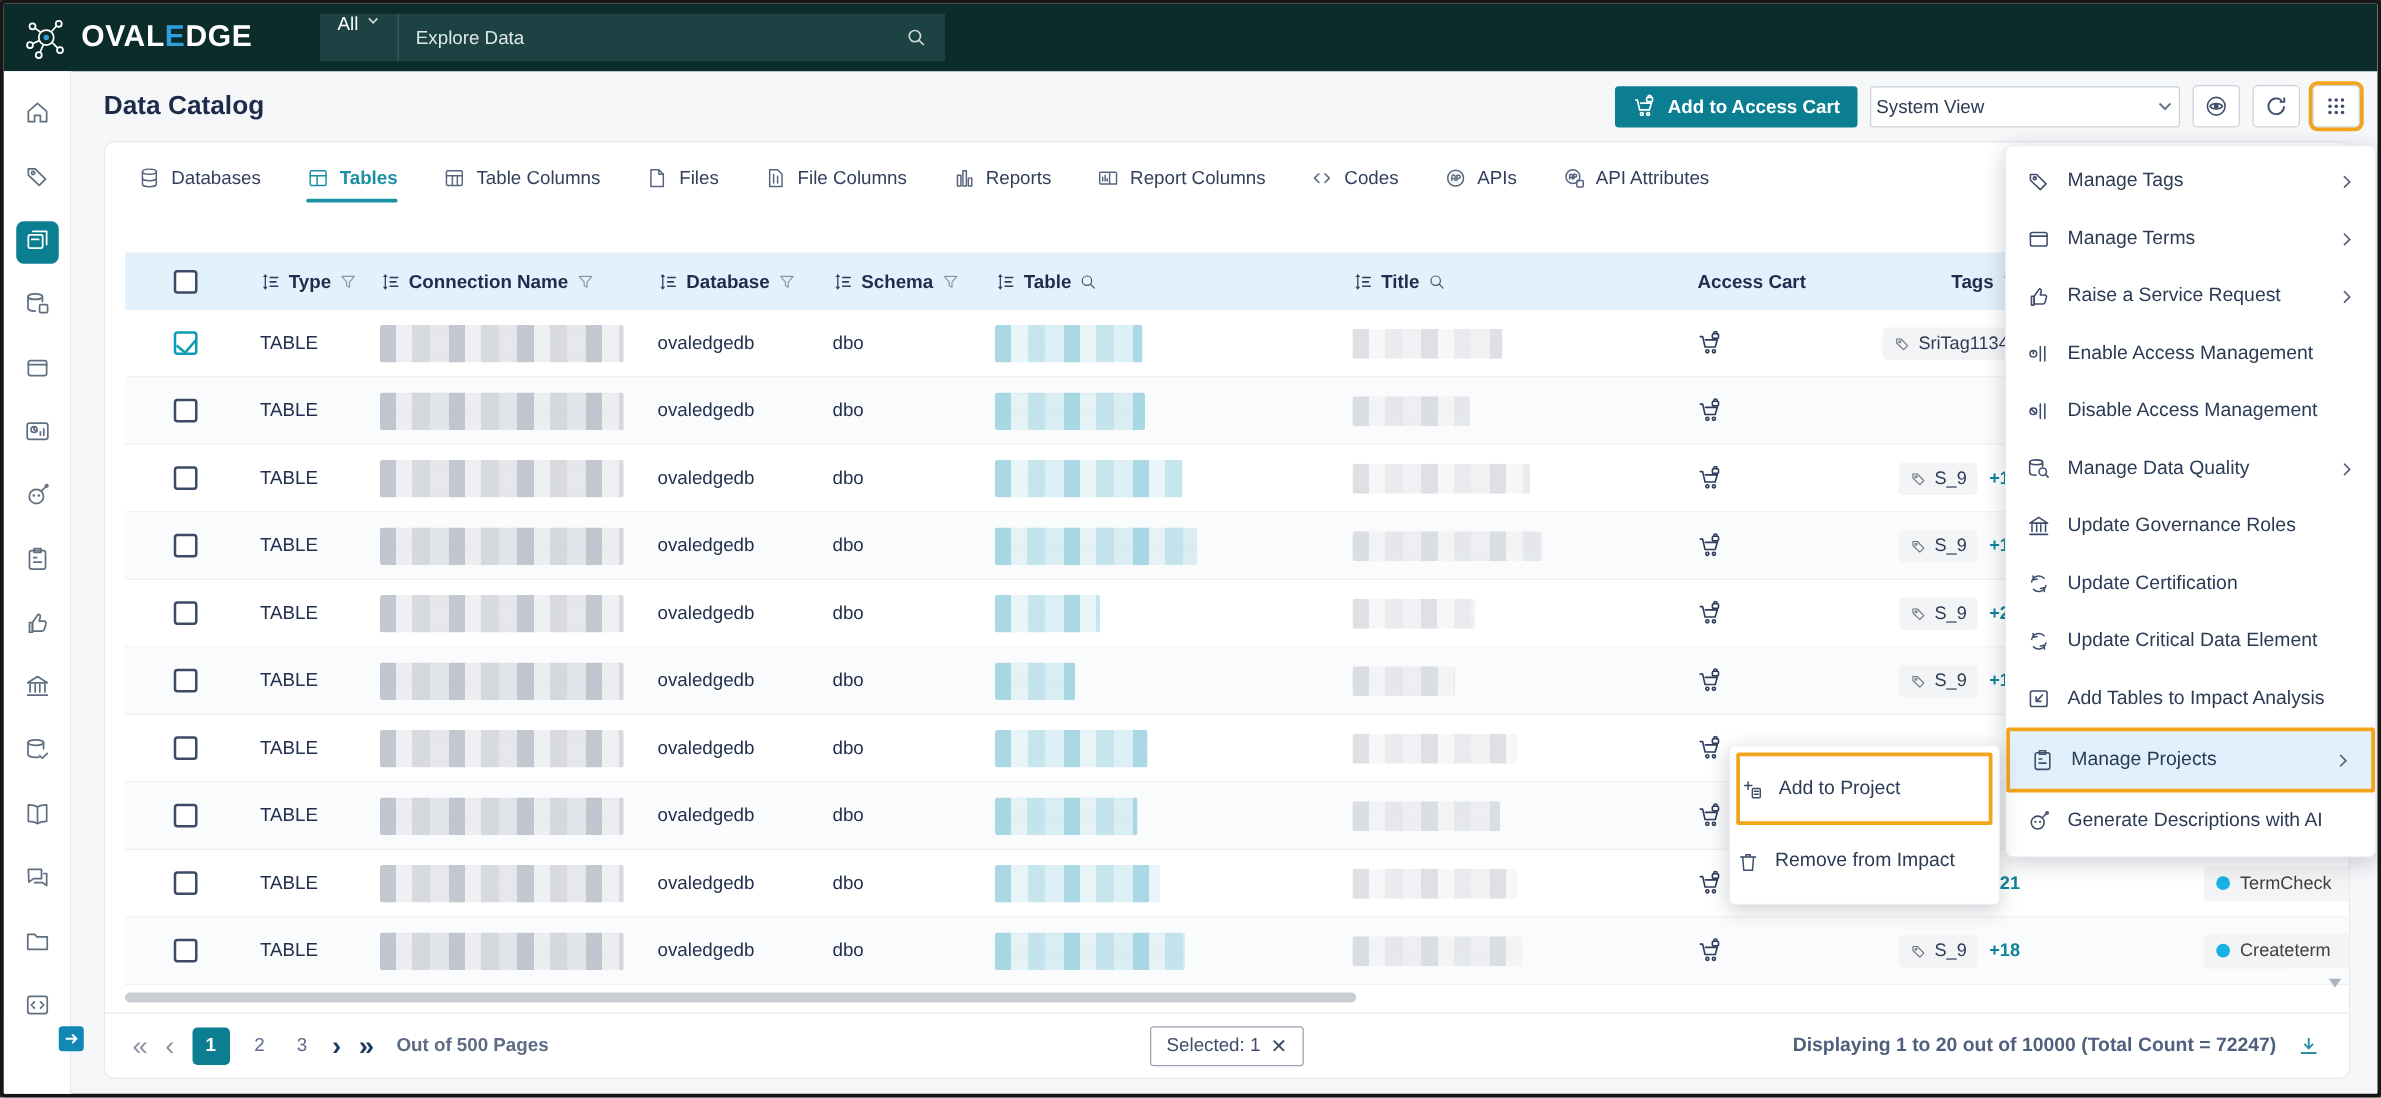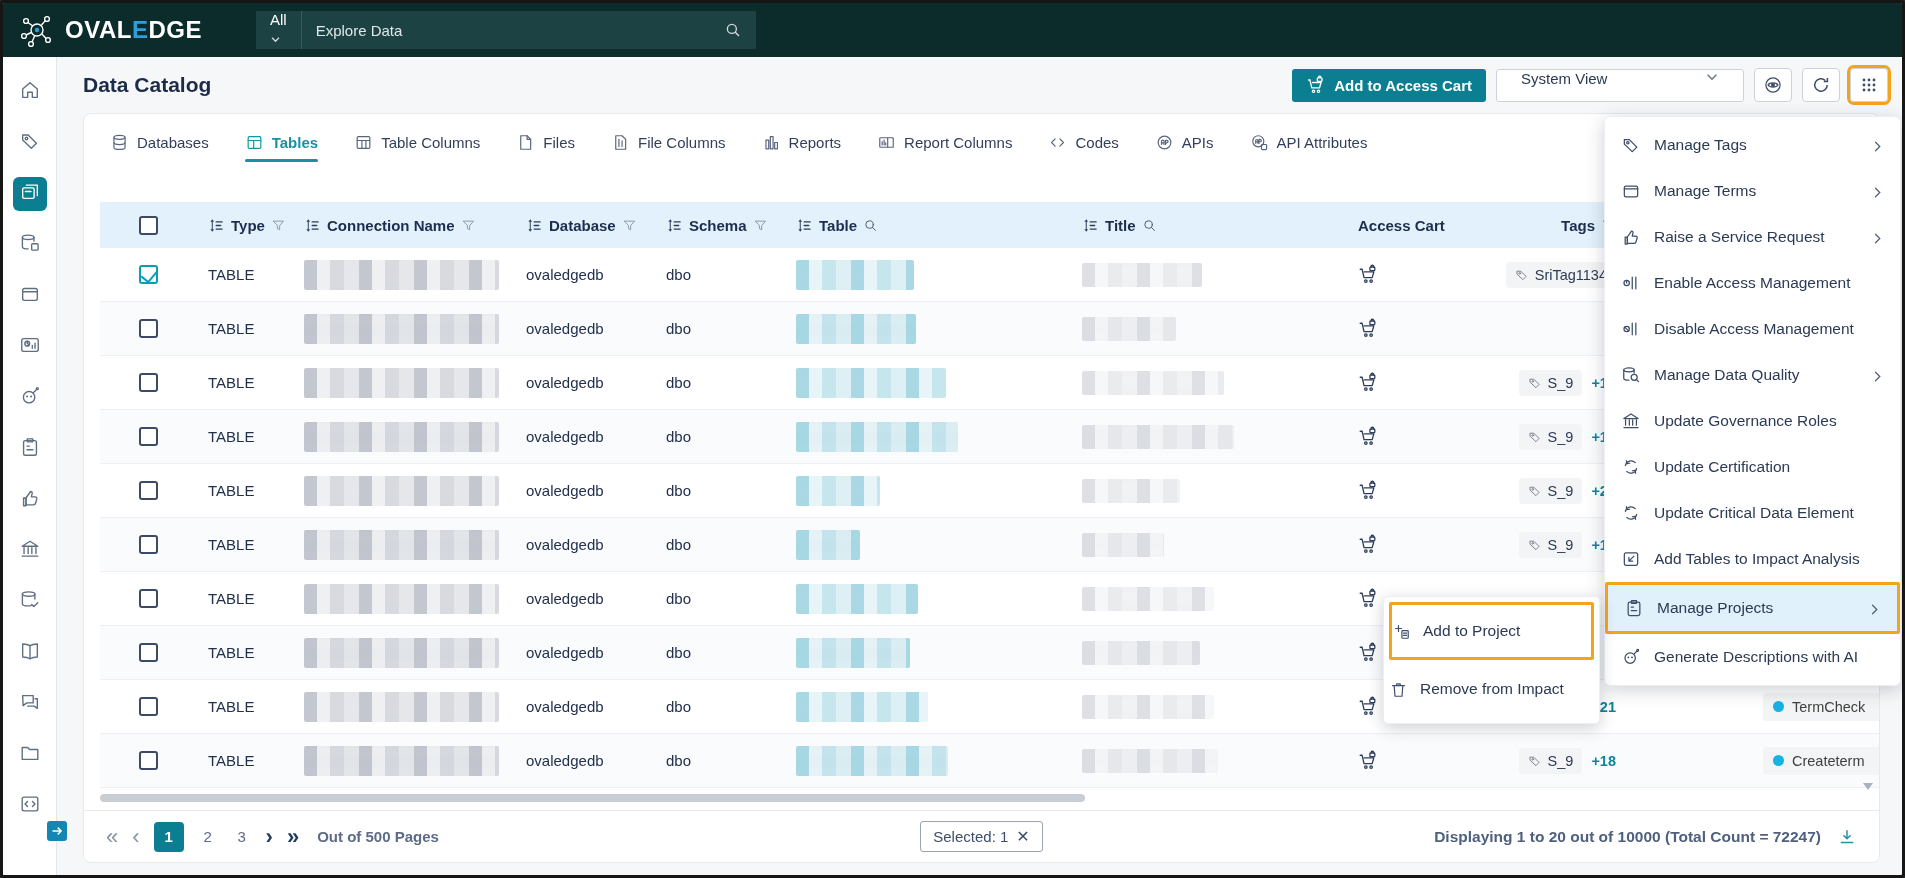--- a/index.html
+++ b/index.html
@@ -6,38 +6,38 @@
   body { font-family: "Liberation Sans", sans-serif; background:#2a2a2a; }
   .window { position:relative; width:1905px; height:878px; background:#f6f7f9; border:3px solid #161616; border-radius:4px; overflow:hidden; }
 
   
   .topbar { position:absolute; top:0; left:0; width:100%; height:54px; background:#0c2c2c; display:flex; align-items:center; }
   .brand { display:flex; align-items:center; gap:10px; padding-left:16px; width:253px; }
   .brand .mark { width:36px; height:36px; }
   .wordmark { font-size:24px; font-weight:bold; color:#ffffff; letter-spacing:.5px; }
   .wordmark .blue { color:#2e9fdc; }
   .gsearch { display:flex; align-items:center; height:38px; width:500px; background:#1c4243; }
-  .gsearch .scope { display:flex; align-items:flex-start; gap:6px; color:#fff; font-size:15px; padding:0 14px; height:100%; border-right:1px solid #3a5c5c; cursor:pointer;flex-direction:column; }
+  .gsearch .scope { display:flex; align-items:flex-start; gap:6px; color:#fff; font-size:15px; padding:0 14px; height:100%; border-right:1px solid #3a5c5c; cursor:pointer; }
   .gsearch .ph { flex:1; color:#dfe8e8; font-size:15px; padding:0 14px; }
   .gsearch .mag { width:18px; height:18px; margin-right:14px; color:#cfd9d9; }
 
   
   .sidebar { position:absolute; top:54px; left:0; width:54px; height:824px; background:#ffffff; border-right:1px solid #e4e7ea; display:flex; flex-direction:column; align-items:center; padding-top:18px; gap:17px; }
   .sb-item { width:34px; height:34px; display:flex; align-items:center; justify-content:center; color:#5f6e80; border-radius:6px; cursor:pointer; }
   .sb-item svg { width:22px; height:22px; }
   .sb-item.active { background:#0b7f91; color:#ffffff; }
   .expand-btn { position:absolute; left:44px; top:818px; width:20px; height:20px; background:#1287b4; border-radius:3px; color:#fff; display:flex; align-items:center; justify-content:center; font-size:13px; cursor:pointer; z-index:5; }
 
   
   .page-head { position:absolute; top:54px; left:54px; right:0; height:56px; display:flex; align-items:center; }
   .page-title { font-size:21px; font-weight:bold; color:#1c2b4a; margin-left:26px; }
   .head-right { margin-left:auto; display:flex; align-items:center; gap:10px; padding-right:14px; }
   .btn-teal { display:flex; align-items:center; gap:8px; background:#0b7f91; color:#fff; font-size:15px; font-weight:600; height:33px; padding:0 14px; border-radius:3px; cursor:pointer; }
   .btn-teal .ic { width:20px; height:20px; color:#fff; }
-  .select { display:flex; width:248px; height:33px; background:#fff; border:1px solid #ccd2d9; border-radius:3px; font-size:15px; color:#2b3a55; padding:0 24px; cursor:pointer; }
+  .select { display:flex; align-items:center; width:248px; height:33px; background:#fff; border:1px solid #ccd2d9; border-radius:3px; font-size:15px; color:#2b3a55; padding:0 4px; cursor:pointer; }
   .select .chev { margin-left:auto; color:#6b7687; width:14px; height:14px; }
   .icon-btn { width:38px; height:34px; background:#fff; border:1px solid #ccd2d9; border-radius:4px; display:flex; align-items:center; justify-content:center; color:#3e4d6b; cursor:pointer; }
   .icon-btn svg { width:20px; height:20px; }
   .icon-btn.hl { outline:3px solid #f2a41d; outline-offset:0; }
 
   
   .card { position:absolute; top:110px; left:80px; width:1797px; height:750px; background:#fff; border:1px solid #e6e8ec; border-radius:8px; overflow:hidden; }
 
   
   .tabs { display:flex; align-items:center; gap:36px; height:56px; padding:0 26px; }

